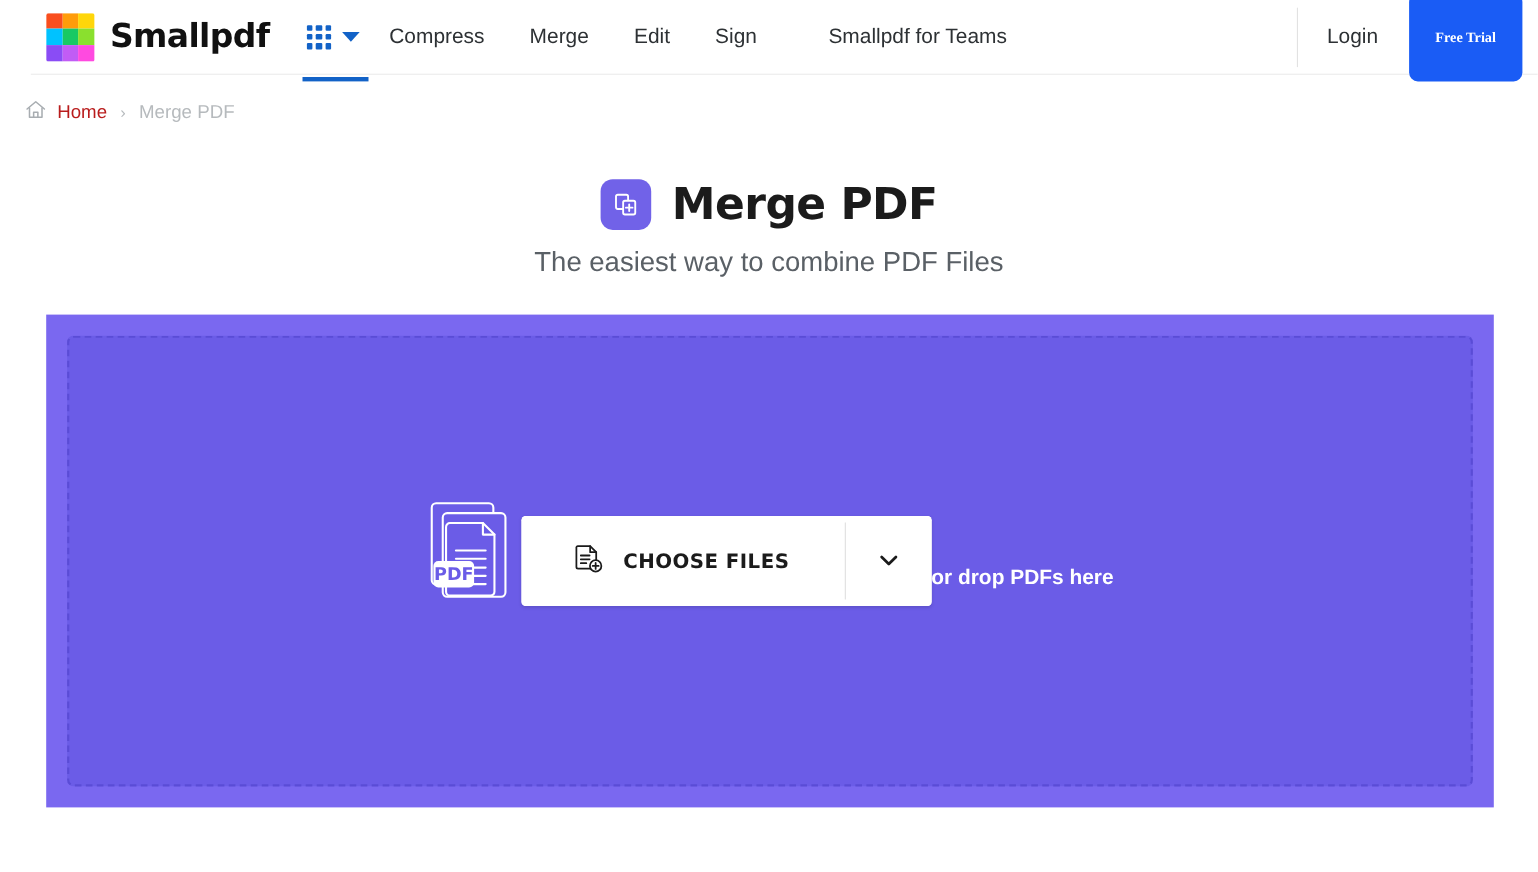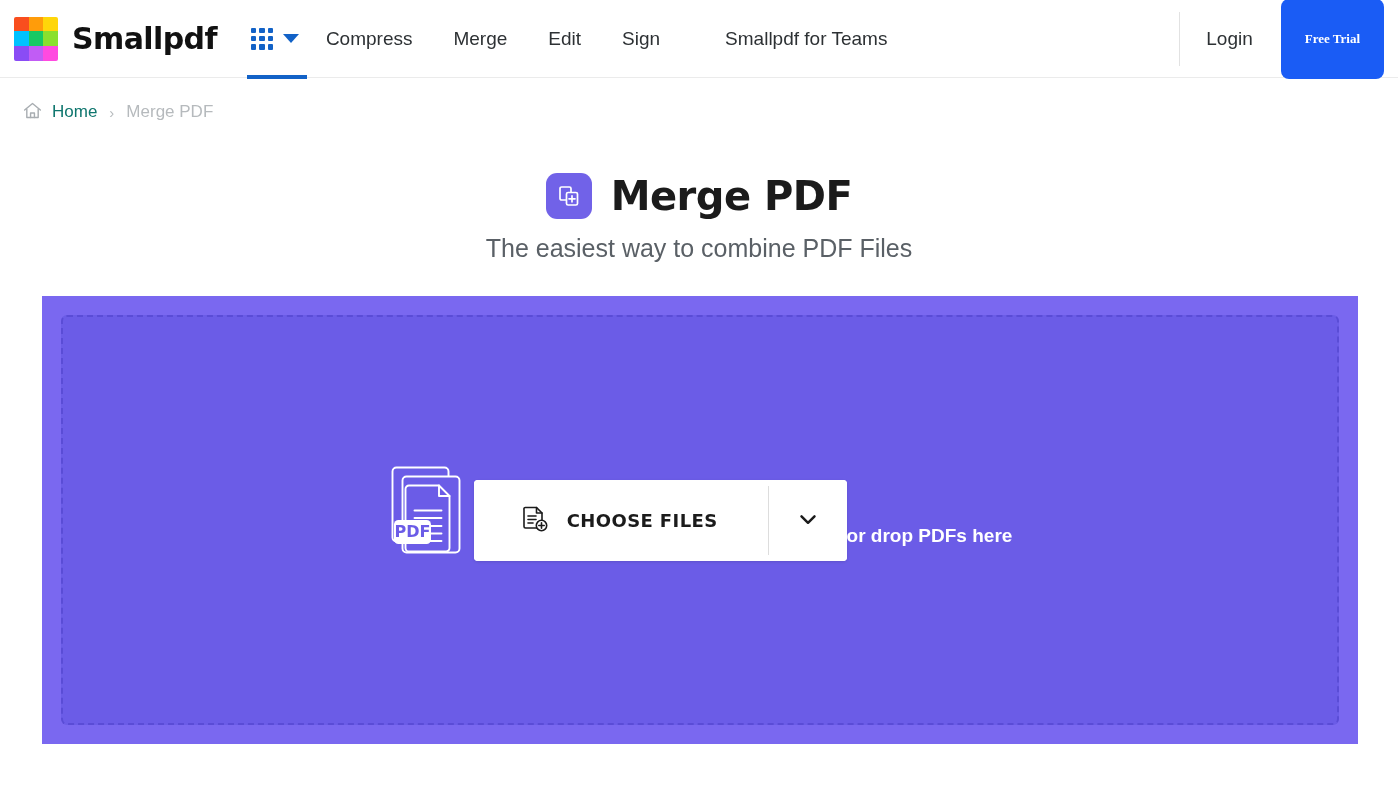--- a/index.html
+++ b/index.html
@@ -8,25 +8,26 @@
     width: 1398px;
     height: 793px;
     background: #ffffff;
     font-family: "Liberation Sans", "DejaVu Sans", sans-serif;
     overflow: hidden;
   }
 
   
   .header {
     position: relative;
-    height: 78px;
+    height: 68px;
     display: flex;
     align-items: center;
     border-bottom: 1px solid #ebebeb;
     padding: 0 14px 0 14px;
+    margin-left: 28px;
   }
 
   .brand {
     display: flex;
     align-items: center;
     gap: 14px;
     margin-right: 26px;
   }
 
   .logo-grid {
@@ -142,21 +143,21 @@
   .breadcrumb {
     display: flex;
     align-items: center;
     gap: 9px;
     padding: 22px 0 0 22px;
     height: 46px;
   }
   .home-icon { display: block; }
   .crumb-home {
     font-size: 17px;
-    color: #0f766e;
+    color: #b91c1c;
     cursor: pointer;
   }
   .crumb-sep {
     font-size: 15px;
     color: #b6babd;
     margin: 0 3px;
   }
   .crumb-current {
     font-size: 17px;
     color: #b6babd;

